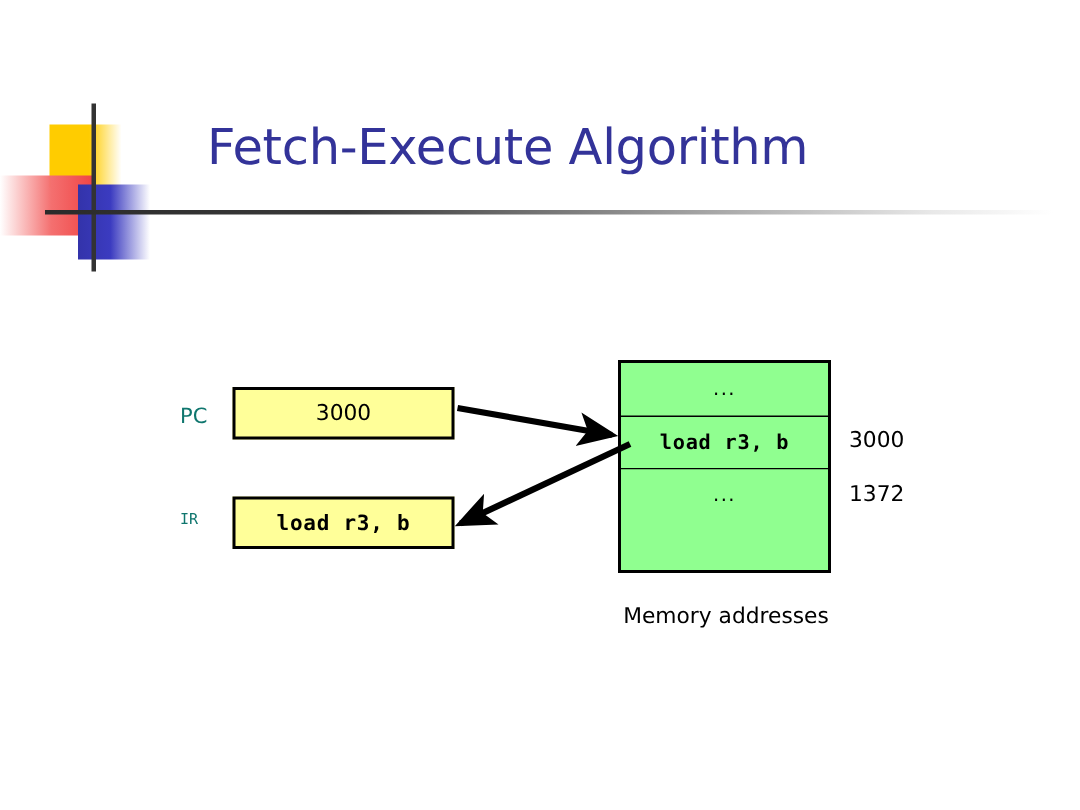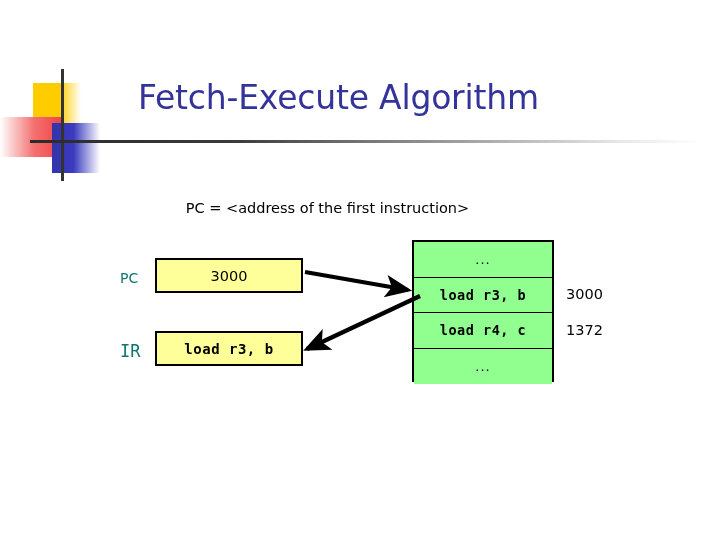--- a/index.html
+++ b/index.html
@@ -98,21 +98,21 @@
 
   
   .reg-label {
     position: absolute;
     font-size: 14px;
     color: #0f766e;
     font-family: "DejaVu Sans", sans-serif;
   }
   .reg-label.mono {
     font-family: "DejaVu Sans Mono", monospace;
-    font-size: 17px;
+    font-size: 10px;
     text-align: right;
   }
   .reg-box {
     position: absolute;
     background: #FFFF99;
     border: 2px solid #000000;
     box-sizing: border-box;
     display: flex;
     align-items: center;
     justify-content: center;
@@ -207,50 +207,47 @@
   <div class="deco">
     <div class="deco-yellow"></div>
     <div class="deco-red"></div>
     <div class="deco-blue"></div>
     <div class="deco-vline"></div>
   </div>
   <div class="rule"></div>
 
   <div class="title">Fetch-Execute Algorithm</div>
 
-  <div class="subtitle">PC = &lt;address of the first instruction&gt;</div>
 
   <div class="reg-label" id="pc-label">PC</div>
   <div class="reg-box" id="pc-box">
     <span class="val">3000</span>
   </div>
 
   <div class="reg-label mono" id="ir-label">IR</div>
   <div class="reg-box" id="ir-box">
     <span class="val mono">load r3, b</span>
   </div>
 
   <div id="memory-table">
     <div class="mem-row">
       <span class="cell ellipsis">...</span>
     </div>
     <div class="mem-row">
       <span class="cell">load r3, b</span>
     </div>
     <div class="mem-row">
-      <span class="cell">load r4, c</span>
-    </div>
-    <div class="mem-row">
       <span class="cell ellipsis">...</span>
     </div>
   </div>
 
   <div class="addr" id="addr-0">3000</div>
   <div class="addr" id="addr-1">1372</div>
 
+  <div class="caption">Memory addresses</div>
 
   <svg id="arrows" viewBox="0 0 720 540">
     <defs>
       <marker id="ah" markerWidth="7" markerHeight="7" refX="5.4" refY="3.1" orient="auto" markerUnits="strokeWidth">
         <path d="M0,0.4 L6.4,3.1 L0,5.8 L1.5,3.1 Z" fill="#000000"></path>
       </marker>
     </defs>
     <line x1="305" y1="272" x2="408" y2="290" stroke="#000000" stroke-width="4.2" marker-end="url(#ah)"></line>
     <line x1="420" y1="296" x2="307" y2="349" stroke="#000000" stroke-width="4.2" marker-end="url(#ah)"></line>
   </svg>

